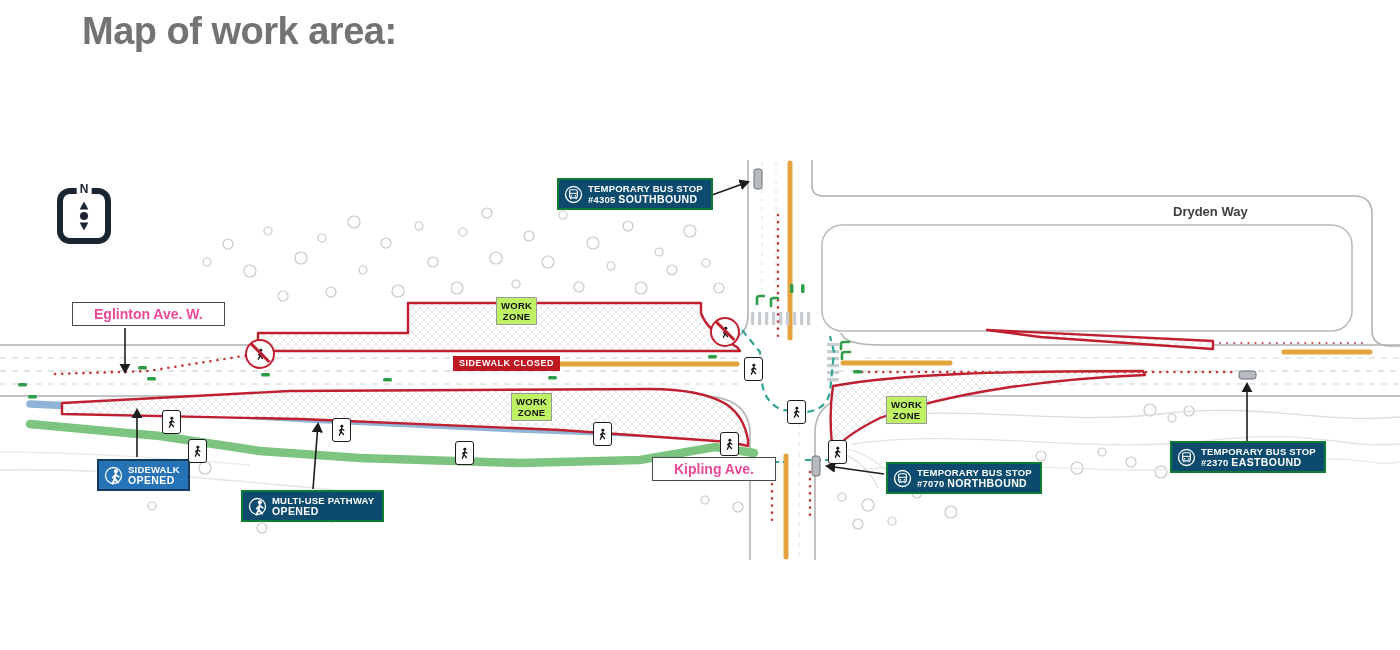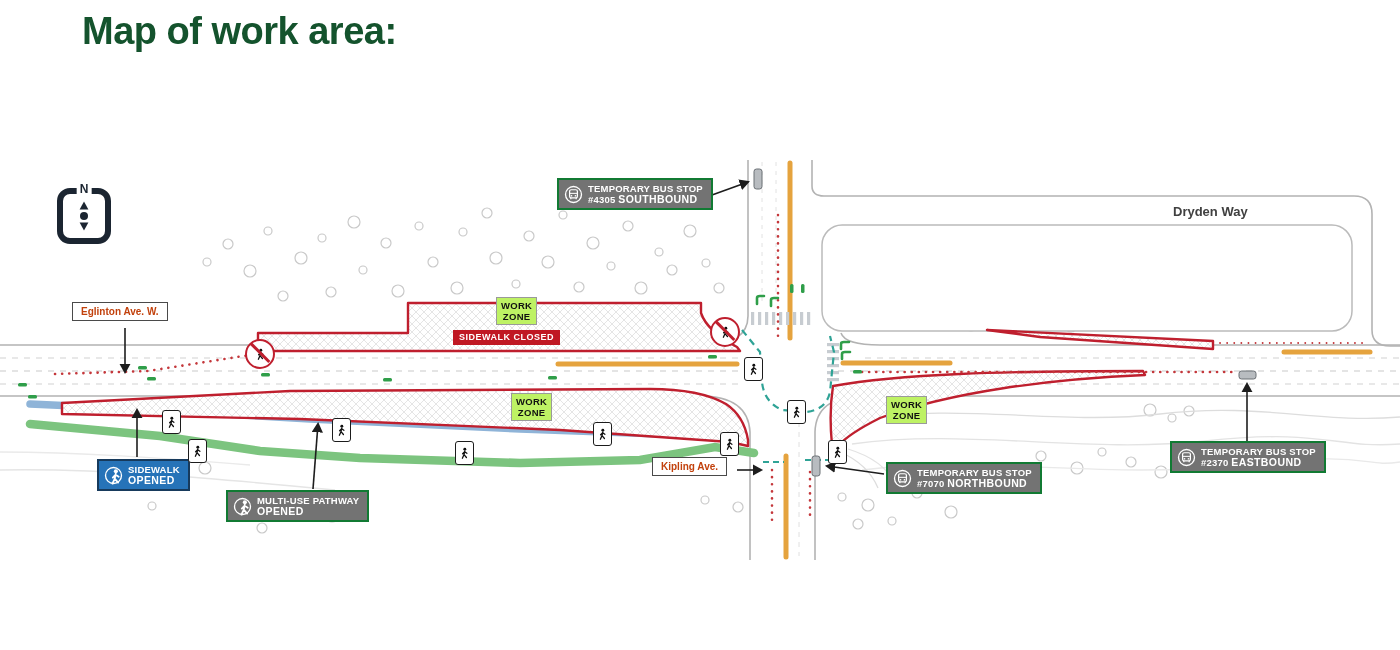--- a/index.html
+++ b/index.html
@@ -1,40 +1,40 @@
 <!DOCTYPE html>
 <html><head>
 <meta charset="utf-8">
 <style>
   html,body{margin:0;padding:0;background:#fff;}
   #stage{position:relative;width:1400px;height:650px;background:#fff;overflow:hidden;
          font-family:"Liberation Sans", sans-serif;}
   #maplines{position:absolute;left:0;top:0;width:1400px;height:650px;}
   .page-title{position:absolute;left:82px;top:10px;font-size:38px;font-weight:bold;
-              letter-spacing:-0.5px;color:#14532d;}
+              letter-spacing:-0.5px;color:#737373;}
   
   .compass{position:absolute;left:57px;top:188px;width:42px;height:44px;border:6px solid #1b2531;
            border-radius:13px;background:#fff;}
   .compass-n{position:absolute;top:-11px;left:50%;transform:translateX(-50%);background:#fff;
              padding:0 3px;font-weight:bold;font-size:12px;color:#1b2531;line-height:1;}
   .compass-inner{position:absolute;left:9px;top:2px;width:24px;height:40px;fill:#1b2531;}
   
-  .street-box{position:absolute;background:#fff;border:1.6px solid #4a4a4a;color:#c2410c;
-              font-size:10px;font-weight:bold;padding:3px 8px;white-space:nowrap;}
+  .street-box{position:absolute;background:#fff;border:1.6px solid #4a4a4a;color:#ec4899;
+              font-size:14px;font-weight:bold;padding:3px 21px;white-space:nowrap;}
   .street-plain{position:absolute;color:#404040;font-size:13px;font-weight:bold;white-space:nowrap;}
   
   .wz-box{position:absolute;background:#bef264;border:1px solid #9a9a9a;color:#111;text-align:center;
           font-size:9.5px;font-weight:bold;line-height:11px;padding:2px 4px;letter-spacing:.3px;}
   
   .red-strip{position:absolute;background:#c01823;color:#fff;font-size:9px;font-weight:bold;
              letter-spacing:.5px;text-align:center;line-height:15px;padding:0 6px;}
   
   .badge{position:absolute;display:flex;align-items:center;gap:5px;color:#fff;
          padding:3px 8px 3px 5px;white-space:nowrap;}
-  .badge.green{background:#737373;border:2px solid #117a33;}
+  .badge.green{background:#0c4a6e;border:2px solid #117a33;}
   .badge.blue{background:#2673b8;border:2px solid #173a5c;}
   .circle-icon{width:19px;height:19px;flex:0 0 19px;}
   .circle-icon svg{width:19px;height:19px;display:block;color:#fff;}
   .btxt{display:flex;flex-direction:column;line-height:11px;}
   .l1{font-size:9.5px;font-weight:bold;letter-spacing:.2px;}
   .l2{font-size:9.5px;font-weight:bold;letter-spacing:.2px;}
   .hvy{font-size:10.5px;font-weight:bold;letter-spacing:.4px;}
   
   .ped{position:absolute;width:17px;height:22px;background:#fff;border:1.7px solid #1c1c1c;
        border-radius:3px;display:flex;align-items:center;justify-content:center;color:#111;}
@@ -276,38 +276,38 @@
   </div>
   <div class="wz-box" style="left:511px;top:393px;">
     <span>WORK</span><br>
     <span>ZONE</span>
   </div>
   <div class="wz-box" style="left:886px;top:396px;">
     <span>WORK</span><br>
     <span>ZONE</span>
   </div>
 
-  <div class="red-strip" style="left:453px;top:330px;">SIDEWALK CLOSED</div>
+  <div class="red-strip" style="left:453px;top:356px;">SIDEWALK CLOSED</div>
 
   <div class="badge blue" style="left:97px;top:459px;justify-content:space-between;">
     <span class="circle-icon">
       <svg viewBox="0 0 20 20">
           <circle cx="10" cy="10" r="8.4" stroke="currentColor" stroke-width="1.4" fill="none"></circle>
         <g transform="translate(2.5,2.2) scale(0.95)">
             <use href="#person"></use>
           </g>
         </svg>
     </span>
     <span class="btxt">
       <span class="l1">SIDEWALK</span>
       <span class="hvy">OPENED</span>
     </span>
   </div>
 
-  <div class="badge green" style="left:226px;top:490px;">
+  <div class="badge green" style="left:241px;top:490px;">
     <span class="circle-icon">
       <svg viewBox="0 0 20 20">
           <circle cx="10" cy="10" r="8.4" stroke="currentColor" stroke-width="1.4" fill="none"></circle>
         <g transform="translate(2.5,2.2) scale(0.95)">
             <use href="#person"></use>
           </g>
         </svg>
     </span>
     <span class="btxt">
       <span class="l1">MULTI-USE PATHWAY</span>

